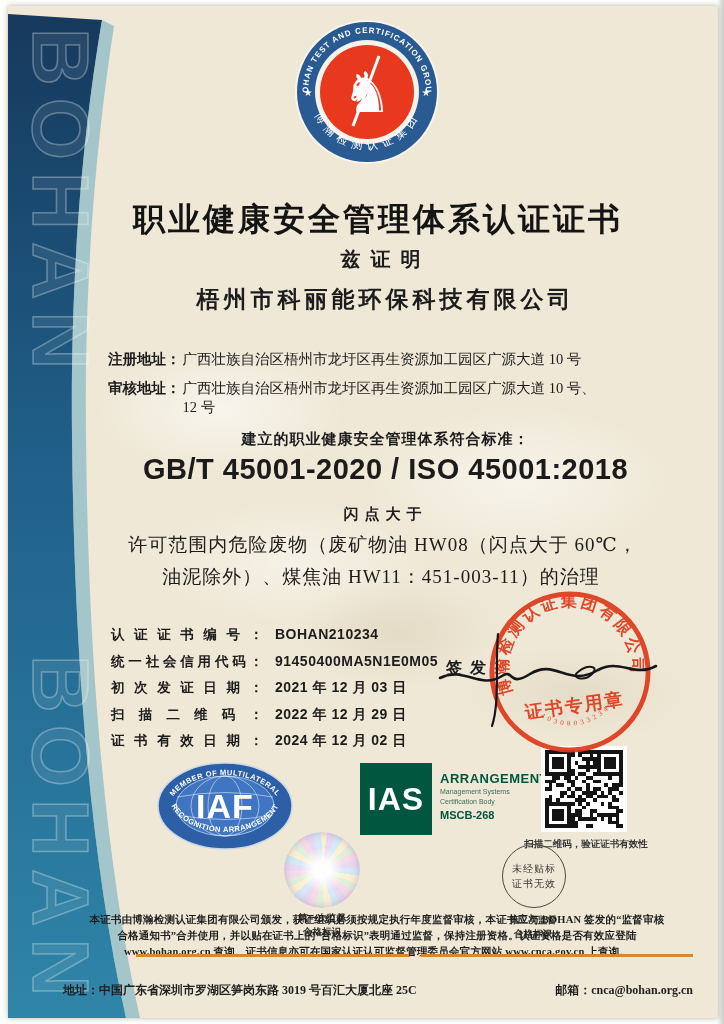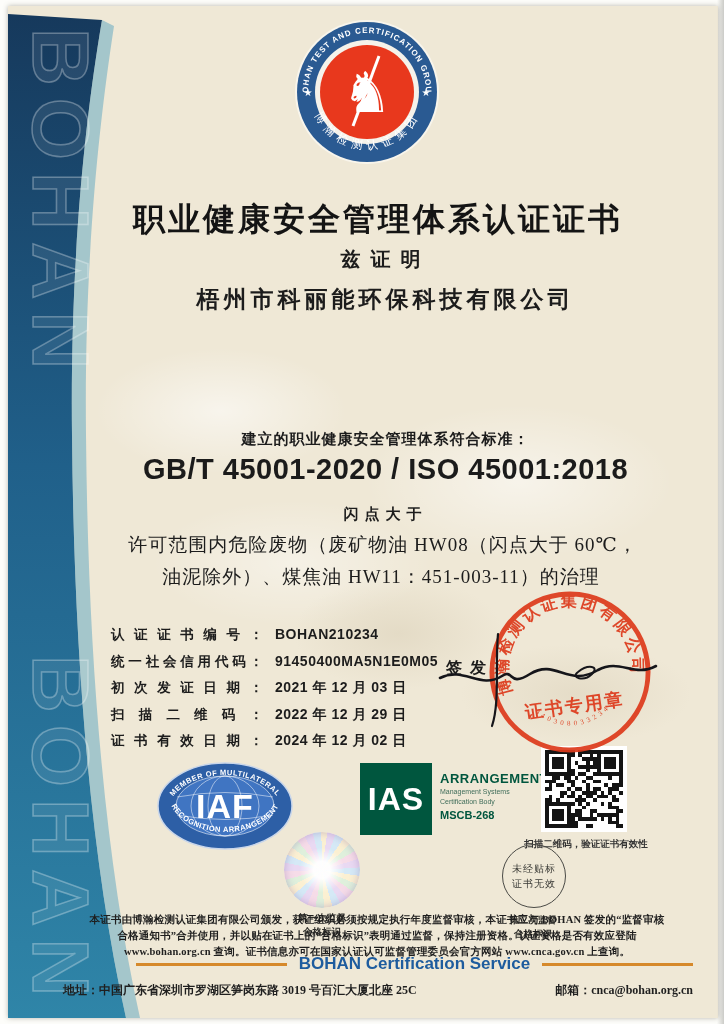--- a/index.html
+++ b/index.html
@@ -106,20 +106,33 @@
     <text x="15" y="78" font-size="10" fill="#ffffff" text-anchor="middle">★</text>
     <text x="133" y="78" font-size="10" fill="#ffffff" text-anchor="middle">★</text>
     <text x="74" y="94" font-size="56" fill="#ffffff" text-anchor="middle">♞</text>
     <path d="M86,38 L60,108" stroke="#ffffff" stroke-width="3"></path>
   </svg>
 
   <div class="abs title ctr">职业健康安全管理体系认证证书</div>
   <div class="abs certify ctr">兹证明</div>
   <div class="abs company ctr">梧州市科丽能环保科技有限公司</div>
 
+  <div class="abs addr">
+    <div class="addr-row">
+      <span class="addr-label">注册地址：</span>
+      <span class="addr-value">广西壮族自治区梧州市龙圩区再生资源加工园区广源大道 10 号</span>
+    </div>
+    <div class="addr-row">
+      <span class="addr-label">审核地址：</span>
+      <span class="addr-value">
+        <span>广西壮族自治区梧州市龙圩区再生资源加工园区广源大道 10 号、</span><br>
+        <span>12 号</span>
+      </span>
+    </div>
+  </div>
 
   <div class="abs std-intro ctr">建立的职业健康安全管理体系符合标准：</div>
   <div class="abs std-code ctr sans">GB/T 45001-2020 / ISO 45001:2018</div>
   <div class="abs scope-label ctr">闪点大于</div>
   <div class="abs scope1 ctr">许可范围内危险废物（废矿物油 HW08（闪点大于 60℃，</div>
   <div class="abs scope2 ctr">油泥除外）、煤焦油 HW11：451-003-11）的治理</div>
 
   <div class="abs details">
     <div class="d-row">
       <span class="d-label">认证证书编号：</span>
@@ -659,21 +672,20 @@
   </div>
 
   <div class="abs disclaimer ctr">
     <span>本证书由博瀚检测认证集团有限公司颁发，获证组织必须按规定执行年度监督审核，本证书应与 BOHAN 签发的“监督审核</span><br>
     <span>合格通知书”合并使用，并以贴在证书上的“合格标识”表明通过监督，保持注册资格。认证资格是否有效应登陆</span><br>
     <span>www.bohan.org.cn 查询。证书信息亦可在国家认证认可监督管理委员会官方网站 www.cnca.gov.cn 上查询。</span>
   </div>
 
   <div class="abs svc">
     <div class="rule"></div>
-    <div class="svc-title">BOHAN Certification Service</div>
     <div class="rule"></div>
   </div>
   <div class="abs foot">
     <span>地址：中国广东省深圳市罗湖区笋岗东路 3019 号百汇大厦北座 25C</span>
     <span>邮箱：cnca@bohan.org.cn</span>
   </div>
 
 </div>
 </div>
 

